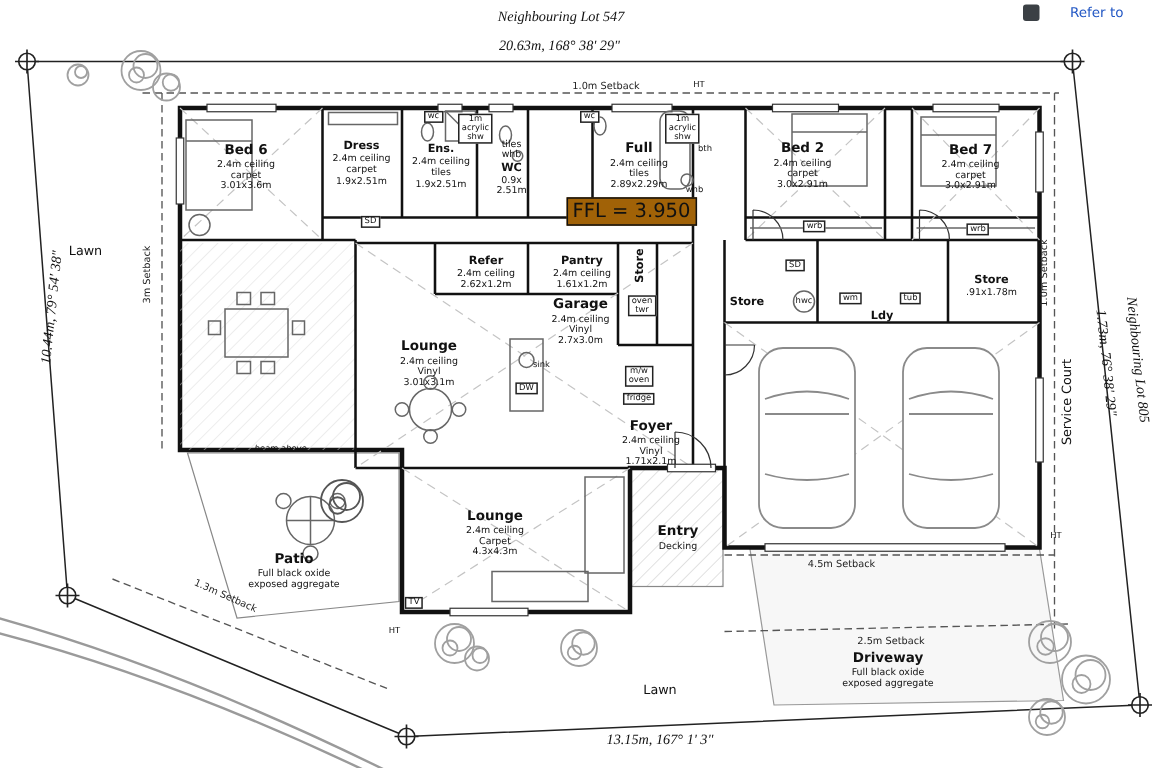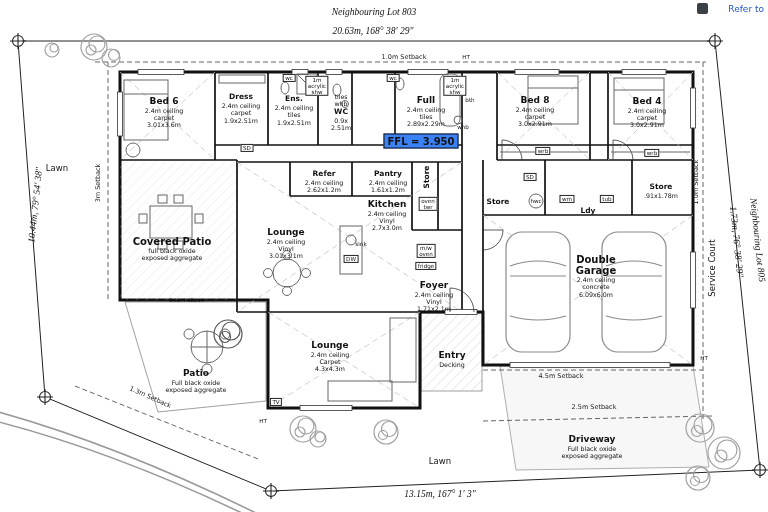--- a/index.html
+++ b/index.html
@@ -10,28 +10,28 @@
   .room{position:absolute;transform:translate(-50%,-50%);text-align:center;line-height:1.18;white-space:nowrap}
   .rname{font-size:9px;font-weight:700;white-space:pre-line}
   .rname.sm{font-size:7.5px}
   .rname.lg{font-size:10px;line-height:1.1}
   .rline{font-size:6.3px;white-space:pre-line}
   .dim{font-family:"Liberation Serif",serif;font-style:italic;font-size:9.5px}
   .site{font-size:8.5px}
   .sb{font-size:6.5px;color:#222}
   .fix{position:absolute;transform:translate(-50%,-50%);font-size:5.6px;line-height:1.1;text-align:center;white-space:pre-line}
   .boxed{border:1px solid #222;background:#fff;padding:0 1.5px}
-  .ffl{position:absolute;transform:translate(-50%,-50%);border:1.3px solid #111;background:#3b82f6;
-       font-weight:700;font-size:10px;padding:1px 3px;white-space:nowrap}
+  .ffl{position:absolute;transform:translate(-50%,-50%);border:1.3px solid #111;background:#a16207;
+       font-weight:400;font-size:13px;padding:1px 3px;white-space:nowrap}
   .ital{font-style:italic;font-size:5.6px}
   .rv{transform:translate(-50%,-50%) rotate(-90deg)}
   .rr{transform:translate(-50%,-50%) rotate(84deg)}
   .rl{transform:translate(-50%,-50%) rotate(-84deg)}
   .rc{transform:translate(-50%,-50%) rotate(24deg)}
-  #refer{position:absolute;top:3px;right:4px;display:flex;align-items:center;gap:20px;z-index:5}
+  #refer{position:absolute;top:3px;right:19px;display:flex;align-items:center;gap:20px;z-index:5}
   #refer .sq{width:11px;height:11px;background:#3b4045;border-radius:2px}
   #refer a{font-size:9px;color:#2257c4;text-decoration:none;cursor:pointer}
 </style>
 </head>
 <body>
 
 <div id="plan">
 
   <svg width="768" height="512" viewBox="0 0 768 512">
     <defs>
@@ -229,41 +229,41 @@
           <circle cx="225" cy="337" r="5.5"></circle>
       </g>
     </g>
   </svg>
 
   <div id="refer">
     <span class="sq"></span>
     <a>Refer to</a>
   </div>
 
-  <div class="lbl dim" style="left:374px;top:13px">Neighbouring Lot 803</div>
+  <div class="lbl dim" style="left:374px;top:13px">Neighbouring Lot 547</div>
   <div class="lbl dim" style="left:373px;top:32px">20.63m, 168° 38' 29"</div>
   <div class="lbl dim rl" style="left:36px;top:205px">10.44m, 79° 54' 38"</div>
   <div class="lbl dim rr" style="left:757px;top:240px">Neighbouring Lot 805</div>
   <div class="lbl dim rr" style="left:736px;top:242px">1.73m, 76° 38' 29"</div>
   <div class="lbl dim" style="left:440px;top:495px">13.15m, 167° 1' 3"</div>
 
   <div class="lbl site" style="left:57px;top:168px">Lawn</div>
   <div class="lbl site" style="left:440px;top:461px">Lawn</div>
   <div class="lbl site rv" style="left:712px;top:268px">Service Court</div>
   <div class="ffl" style="left:421px;top:141px">FFL = 3.950</div>
   <div class="fix ital" style="left:187px;top:300px">beam above</div>
   <div class="fix" style="left:466px;top:57px">HT</div>
   <div class="fix" style="left:704px;top:358px">HT</div>
   <div class="fix" style="left:263px;top:421px">HT</div>
 
   <div class="lbl sb" style="left:404px;top:58px">1.0m Setback</div>
   <div class="lbl sb rv" style="left:99px;top:183px">3m Setback</div>
   <div class="lbl sb rv" style="left:697px;top:182px">1.0m Setback</div>
   <div class="lbl sb" style="left:561px;top:377px">4.5m Setback</div>
-  <div class="lbl sb" style="left:594px;top:408px">2.5m Setback</div>
+  <div class="lbl sb" style="left:594px;top:428px">2.5m Setback</div>
   <div class="lbl sb rc" style="left:150px;top:398px">1.3m Setback</div>
 
   <div class="room" style="left:164px;top:112px">
     <div class="rname">Bed 6</div>
     <div class="rline">2.4m ceiling</div>
     <div class="rline">carpet</div>
     <div class="rline">3.01x3.6m</div>
   </div>
   <div class="room" style="left:241px;top:109px">
     <div class="rname sm">Dress</div>
@@ -284,70 +284,58 @@
     <div class="rline">0.9x</div>
     <div class="rline">2.51m</div>
   </div>
   <div class="room" style="left:426px;top:111px">
     <div class="rname">Full</div>
     <div class="rline">2.4m ceiling</div>
     <div class="rline">tiles</div>
     <div class="rline">2.89x2.29m</div>
   </div>
   <div class="room" style="left:535px;top:111px">
-    <div class="rname">Bed 8</div>
+    <div class="rname">Bed 2</div>
     <div class="rline">2.4m ceiling</div>
     <div class="rline">carpet</div>
     <div class="rline">3.0x2.91m</div>
   </div>
   <div class="room" style="left:647px;top:112px">
-    <div class="rname">Bed 4</div>
+    <div class="rname">Bed 7</div>
     <div class="rline">2.4m ceiling</div>
     <div class="rline">carpet</div>
     <div class="rline">3.0x2.91m</div>
   </div>
   <div class="room" style="left:324px;top:182px">
     <div class="rname sm">Refer</div>
     <div class="rline">2.4m ceiling</div>
     <div class="rline">2.62x1.2m</div>
   </div>
   <div class="room" style="left:388px;top:182px">
     <div class="rname sm">Pantry</div>
     <div class="rline">2.4m ceiling</div>
     <div class="rline">1.61x1.2m</div>
   </div>
   <div class="room" style="left:387px;top:215px">
-    <div class="rname">Kitchen</div>
+    <div class="rname">Garage</div>
     <div class="rline">2.4m ceiling</div>
     <div class="rline">Vinyl</div>
     <div class="rline">2.7x3.0m</div>
   </div>
   <div class="room" style="left:286px;top:243px">
     <div class="rname">Lounge</div>
     <div class="rline">2.4m ceiling</div>
     <div class="rline">Vinyl</div>
     <div class="rline">3.01x3.1m</div>
   </div>
-  <div class="room" style="left:172px;top:249px">
-    <div class="rname lg">Covered Patio</div>
-    <div class="rline">full black oxide</div>
-    <div class="rline">exposed aggregate</div>
-  </div>
   <div class="room" style="left:434px;top:296px">
     <div class="rname">Foyer</div>
     <div class="rline">2.4m ceiling</div>
     <div class="rline">Vinyl</div>
     <div class="rline">1.71x2.1m</div>
-  </div>
-  <div class="room" style="left:596px;top:276px">
-    <div class="rname lg">Double
-Garage</div>
-    <div class="rline">2.4m ceiling</div>
-    <div class="rline">concrete</div>
-    <div class="rline">6.09x6.0m</div>
   </div>
   <div class="room" style="left:330px;top:356px">
     <div class="rname">Lounge</div>
     <div class="rline">2.4m ceiling</div>
     <div class="rline">Carpet</div>
     <div class="rline">4.3x4.3m</div>
   </div>
   <div class="room" style="left:452px;top:359px">
     <div class="rname">Entry</div>
     <div class="rline">Decking</div>

